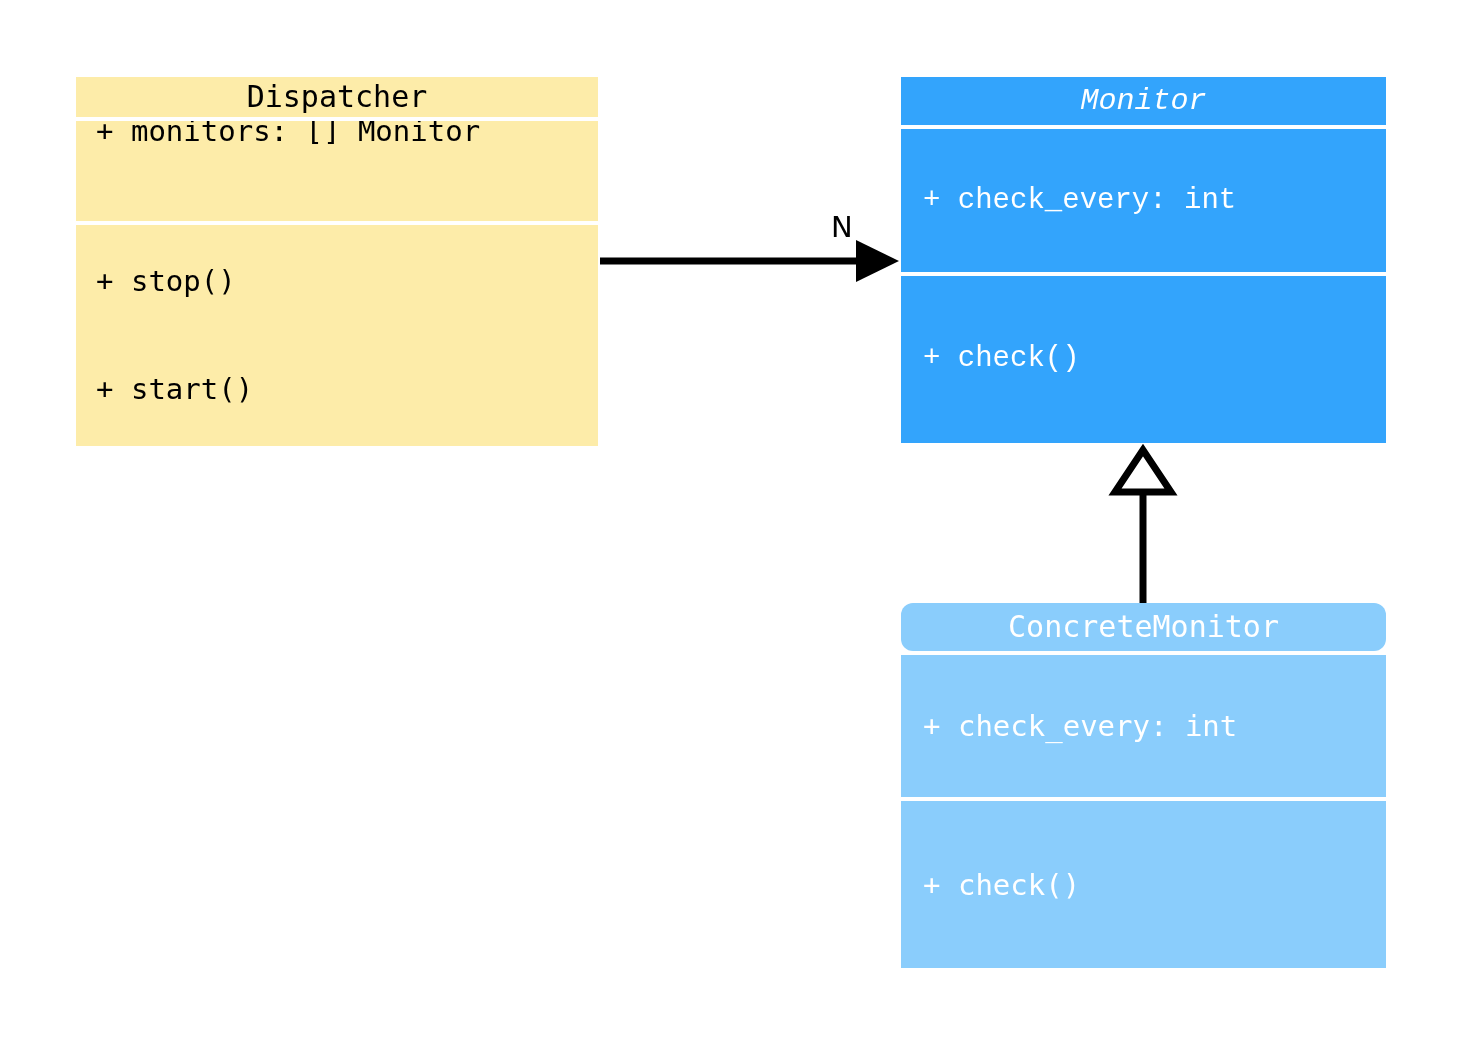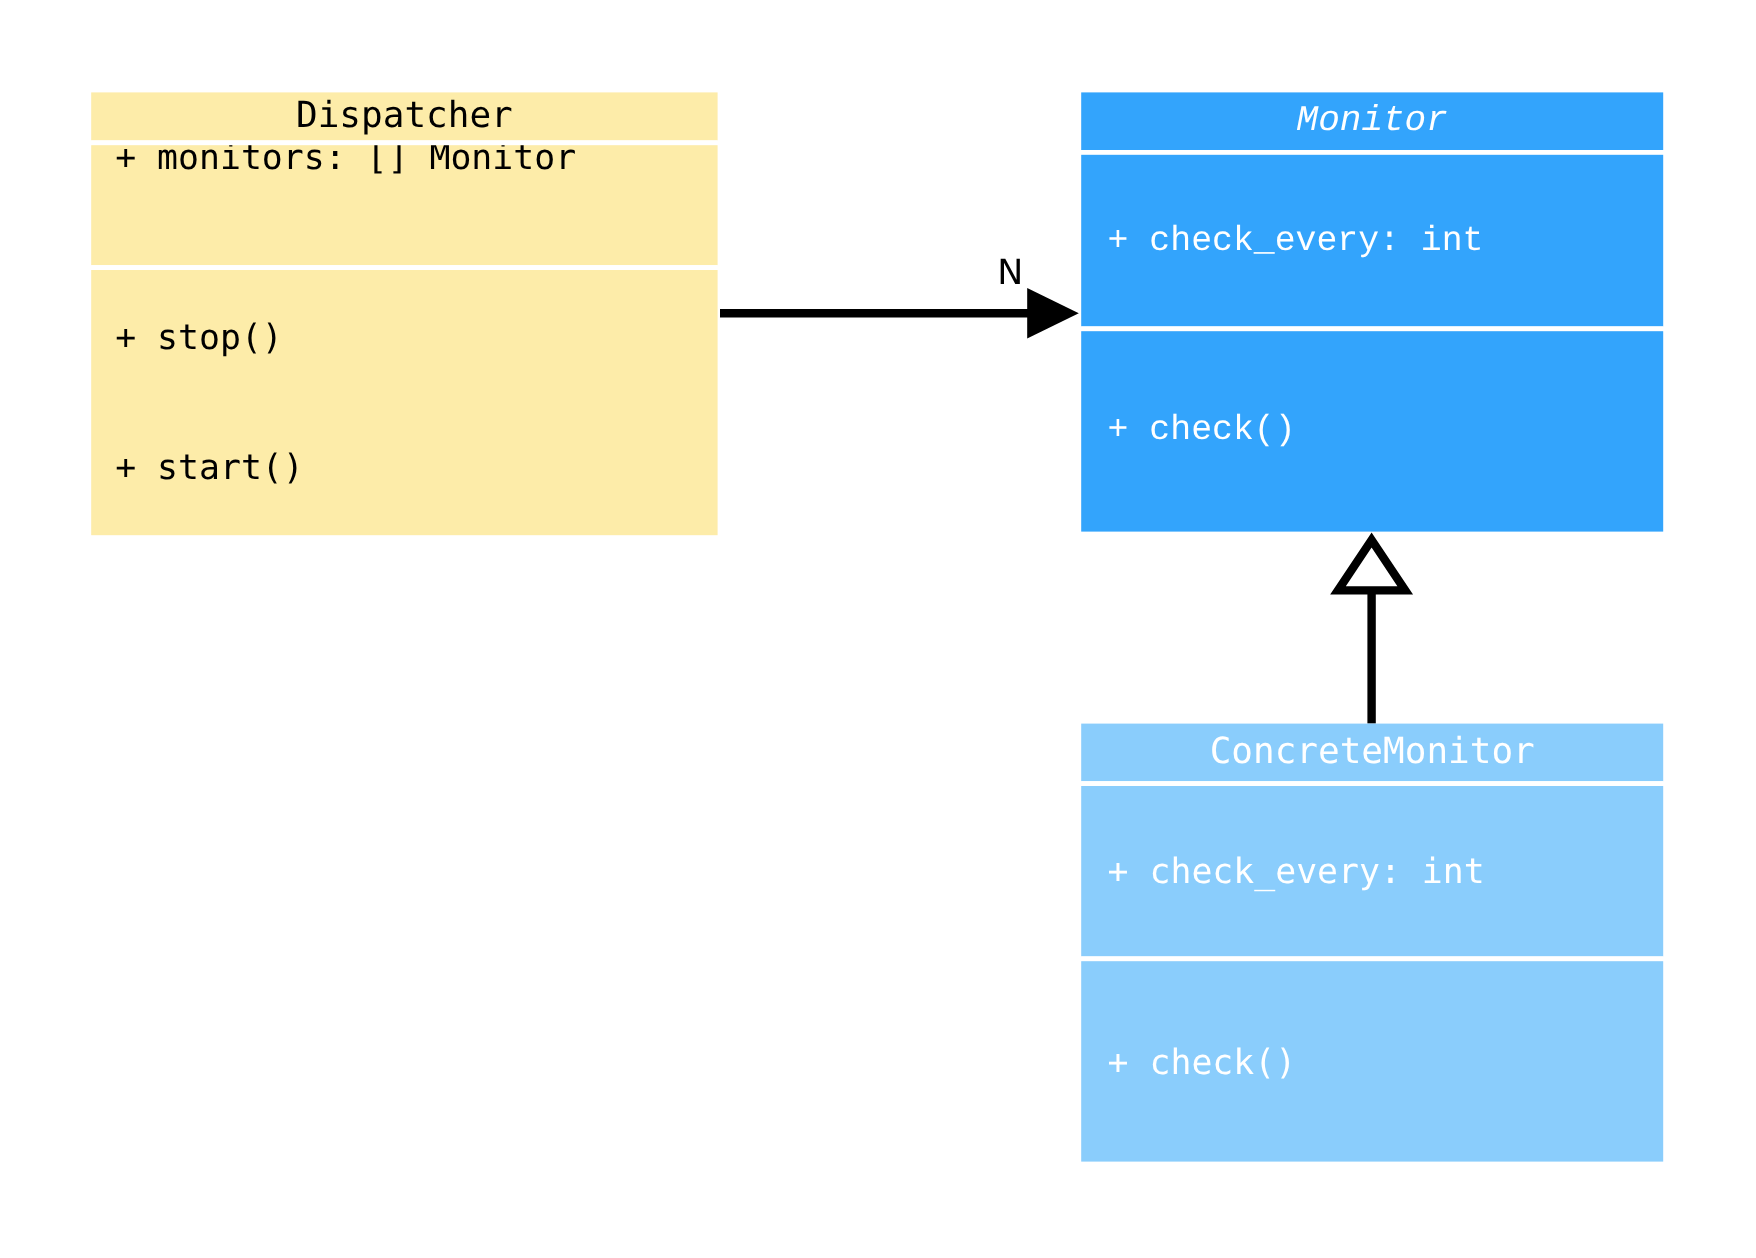--- a/index.html
+++ b/index.html
@@ -93,21 +93,21 @@
   #concrete-monitor-class {
     left: 901px;
     top: 603px;
     width: 485px;
     height: 365px;
   }
   #concrete-monitor-class .uml-compartment {
     background: #8acdfc;
     color: #ffffff;
   }
-  #concrete-title-compartment { height: 52px; }
+  #concrete-title-compartment { height: 52px; border-radius: 12px; }
   #concrete-attrs-compartment { height: 153px; }
   #concrete-methods-compartment { flex: 1 1 auto; }
   #concrete-monitor-class .uml-title { font-size: 30px; line-height: 52px; }
   #concrete-monitor-class .uml-member-list { font-size: 29px; line-height: 36px; padding-left: 22px; }
 
   
   .connector-svg {
     position: absolute;
     left: 0;
     top: 0;

